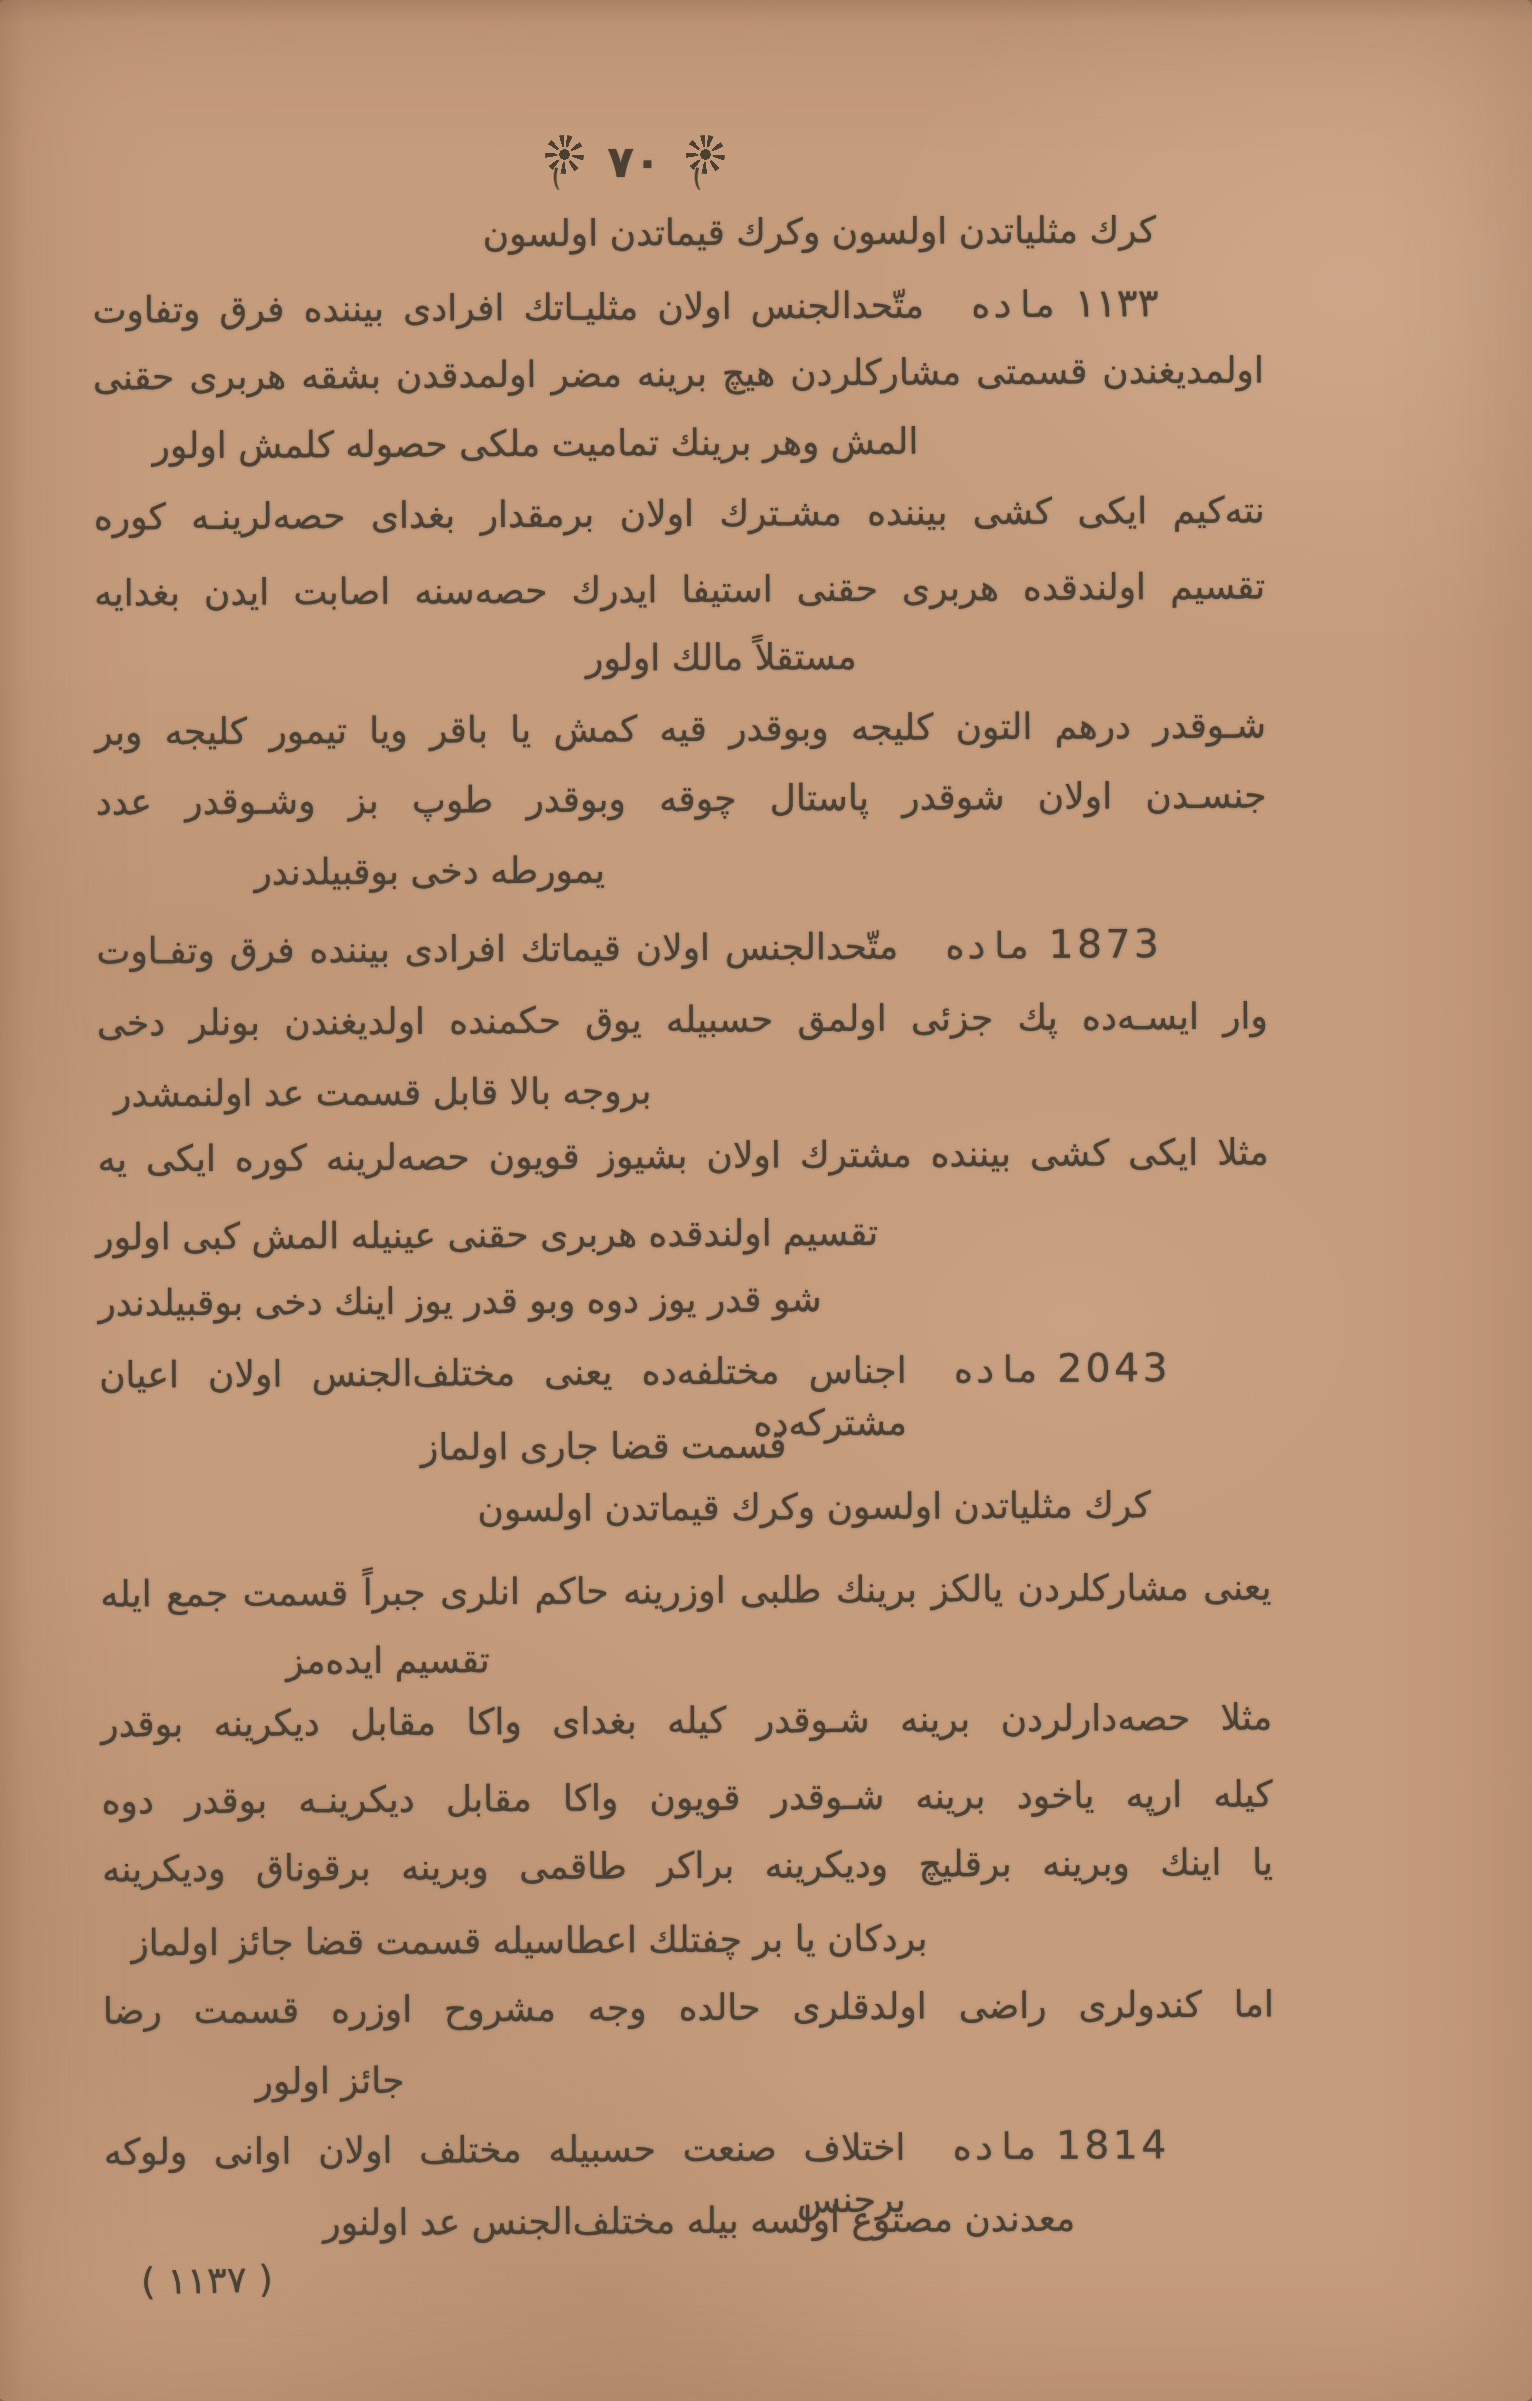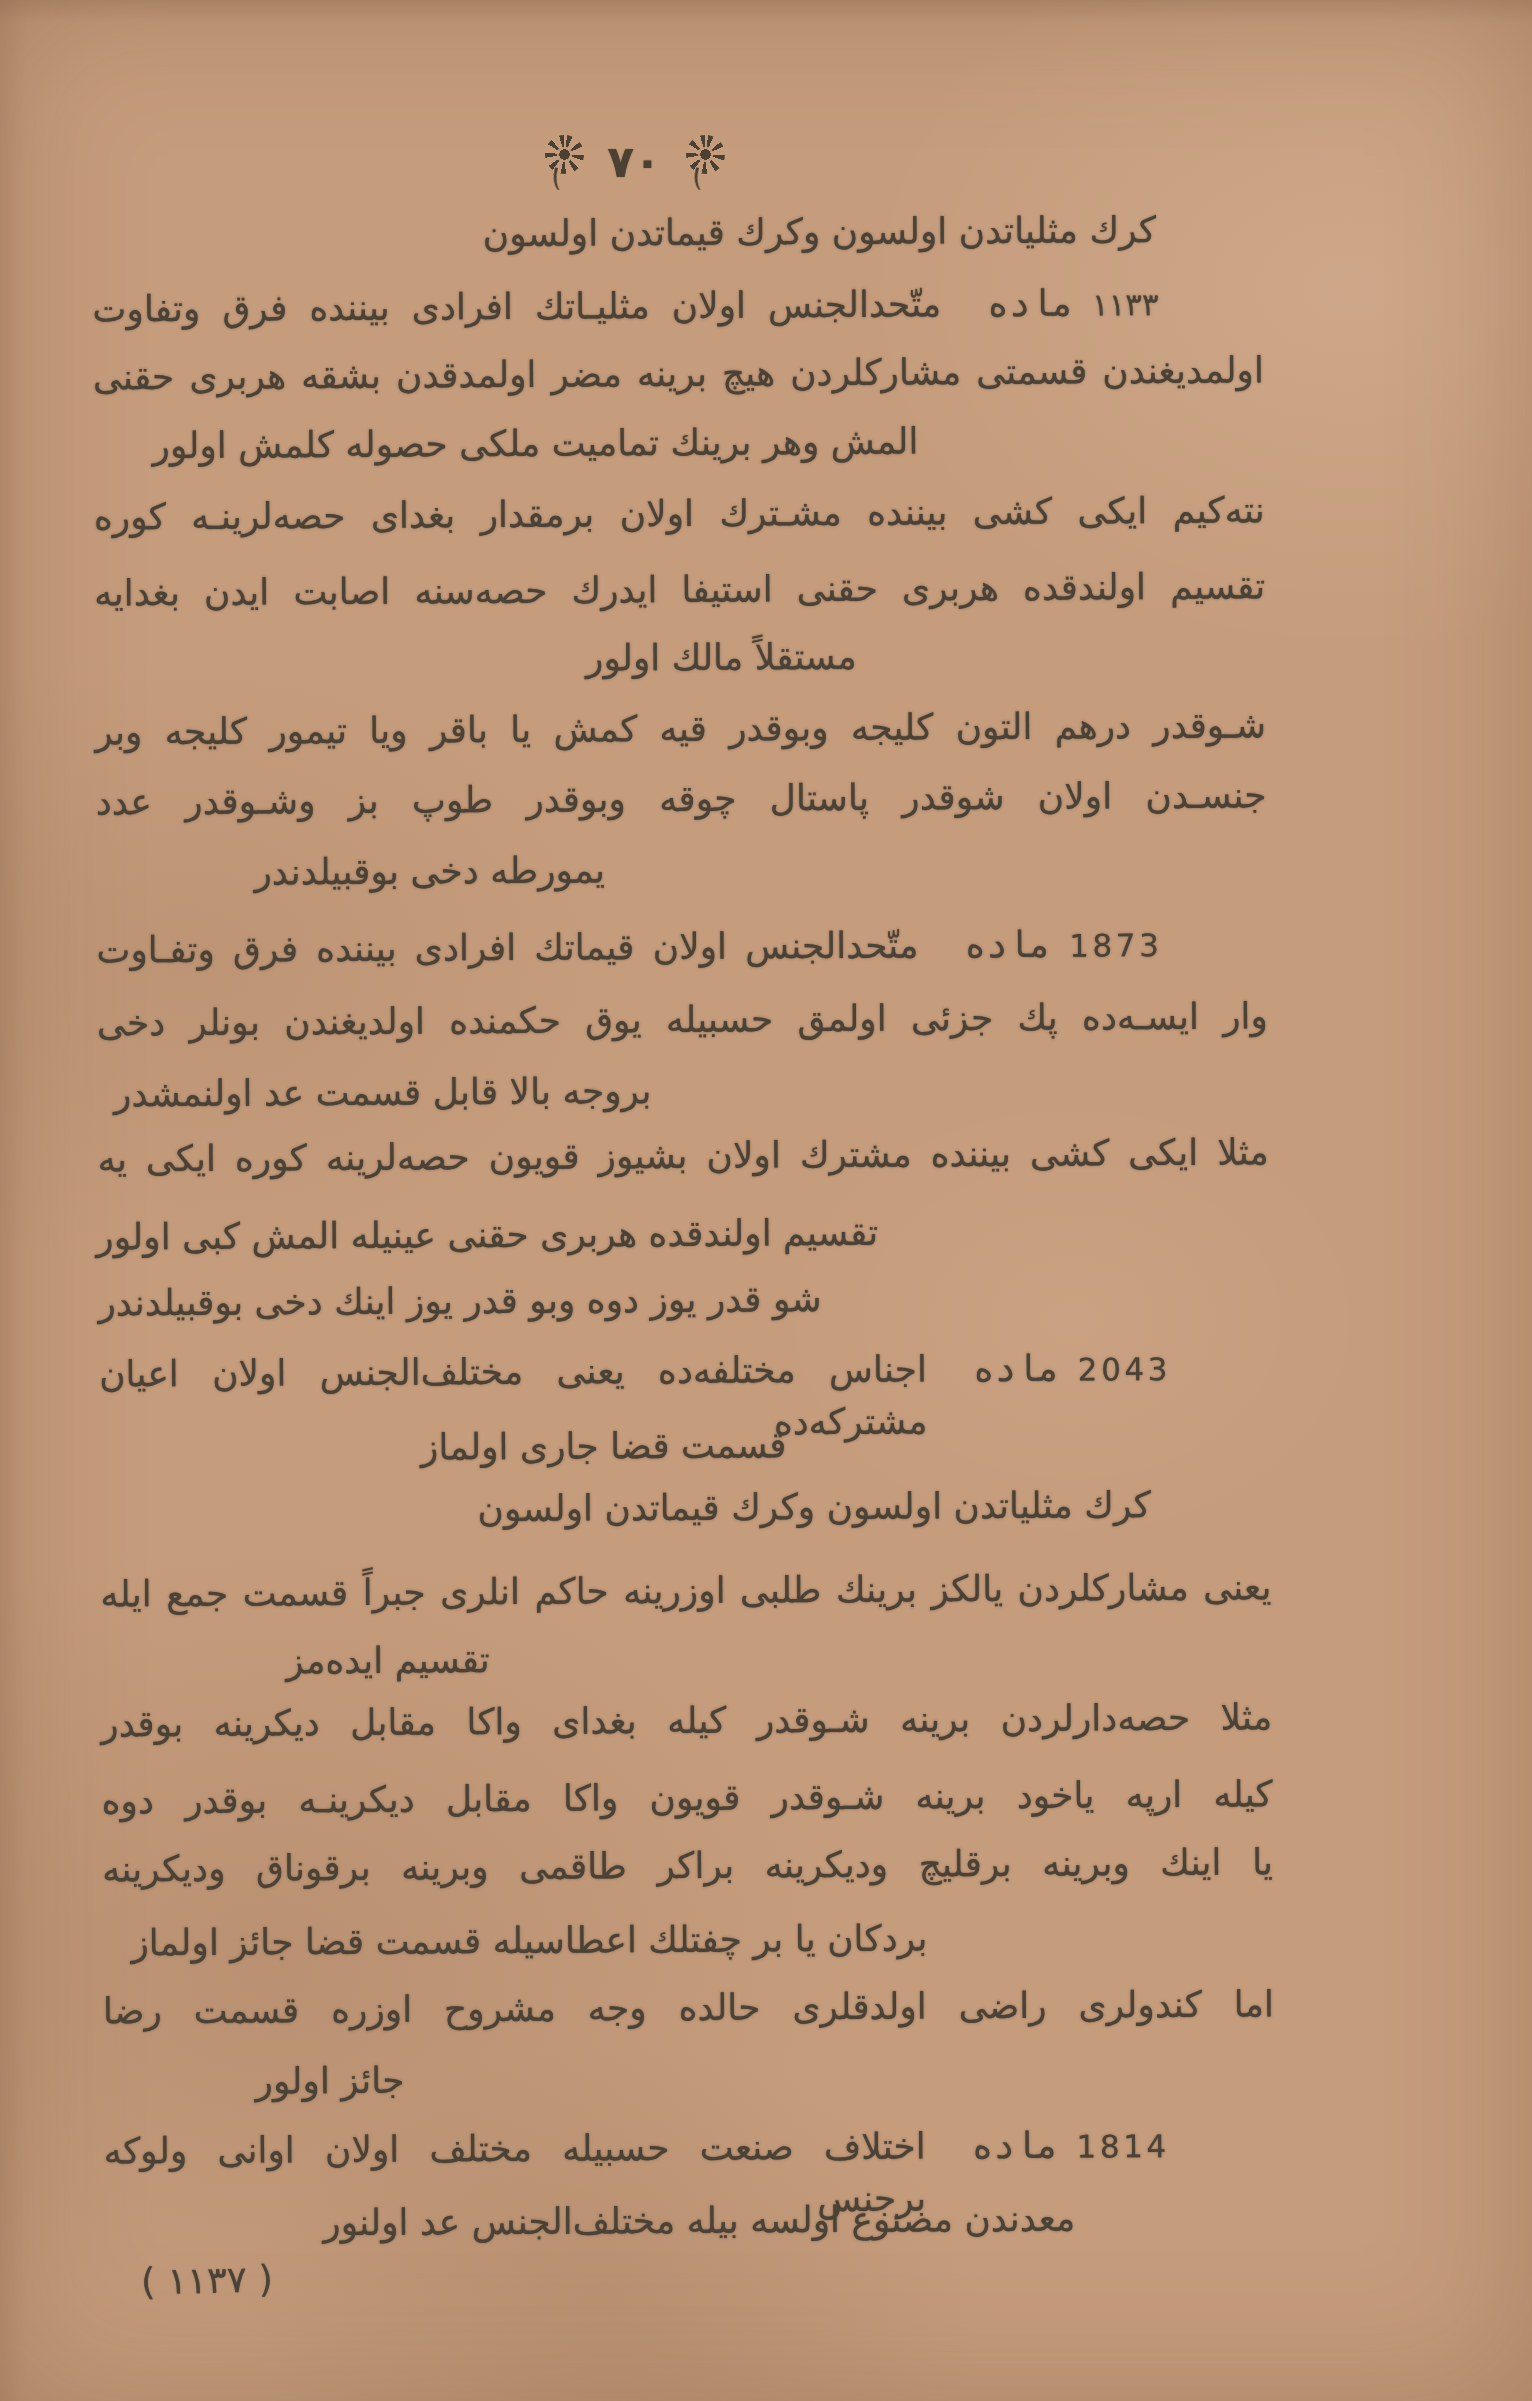--- a/index.html
+++ b/index.html
@@ -12,20 +12,21 @@
     background:
       radial-gradient(799px 622px at 18% 82%, rgba(125,88,60,.16), transparent 70%),
       radial-gradient(622px 444px at 12% 40%, rgba(130,95,66,.12), transparent 70%),
       radial-gradient(710px 533px at 88% 12%, rgba(255,236,214,.14), transparent 70%),
       radial-gradient(444px 337px at 70% 55%, rgba(255,230,205,.08), transparent 70%),
       radial-gradient(533px 373px at 40% 96%, rgba(118,82,55,.14), transparent 70%),
       linear-gradient(180deg, rgba(110,75,48,.18) 0, rgba(110,75,48,0) 23px),
       linear-gradient(90deg, rgba(110,75,48,.12) 0, rgba(110,75,48,0) 27px),
       #c59c7c;
     box-shadow:inset 0 0 142px rgba(100,65,40,.28);
+    border-radius:7px;
   }
   
   .header{
     position:absolute;left:524px;top:135px;width:222px;height:98px;
     display:flex;align-items:flex-start;justify-content:center;gap:23px;
     direction:rtl;
   }
   .rosette-wrap{position:relative;width:41px;height:62px;}
   .rosette{
     width:39px;height:39px;border-radius:50%;
@@ -54,21 +55,21 @@
   .line{
     position:absolute;right:0;left:0;
     font-size:36px;line-height:52px;
     color:#4a4236;
     text-shadow:0 0 1.4px rgba(70,58,44,.75), 0 0 3.6px rgba(90,72,52,.22);
     white-space:nowrap;
   }
   .line.full{white-space:normal;text-align:justify;text-align-last:justify;}
   .line.short{text-align:right;}
   .line.heading{display:flex;align-items:baseline;white-space:normal;}
-  .art-num{font-size:31px;letter-spacing:3.6px;flex:0 0 auto;}
+  .art-num{font-size:39px;letter-spacing:3.6px;flex:0 0 auto;}
   .art-label{flex:0 0 auto;margin-right:18px;font-family:Liberation Mono, monospace;}
   .art-text{flex:1 1 auto;margin-right:46px;text-align:justify;text-align-last:justify;}
   
   .catchword{
     position:absolute;left:142px;top:2259px;
     font-size:37px;color:#4a4236;direction:rtl;
     text-shadow:0 0 1.4px rgba(70,58,44,.7);
     transform:rotate(-1.2deg);
     letter-spacing:5.3px;
   }

